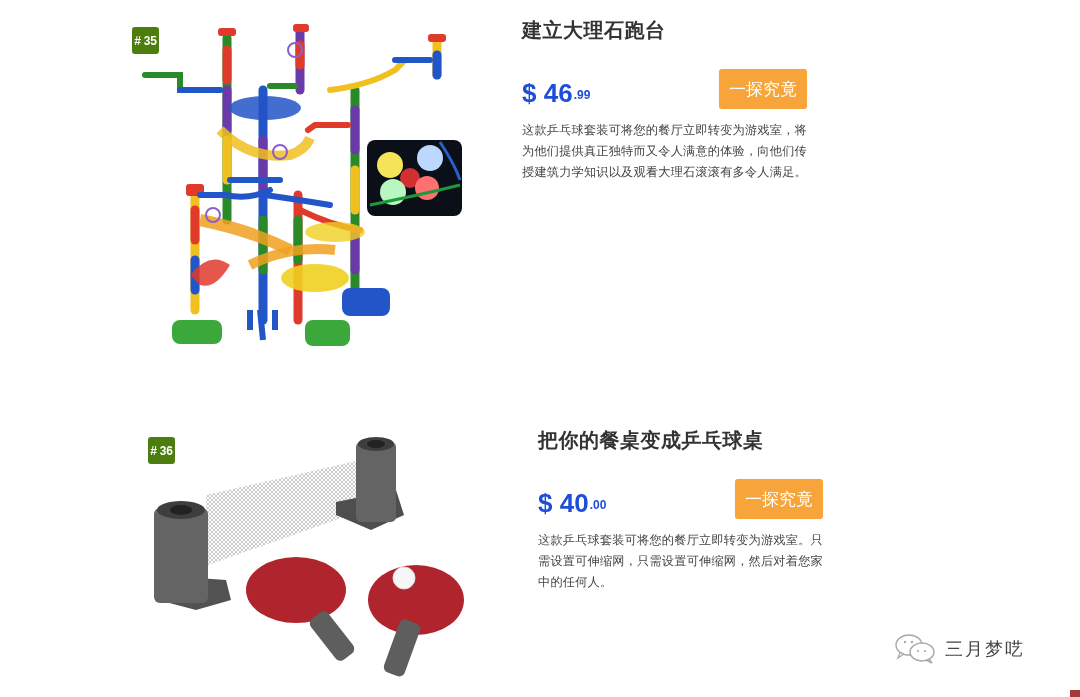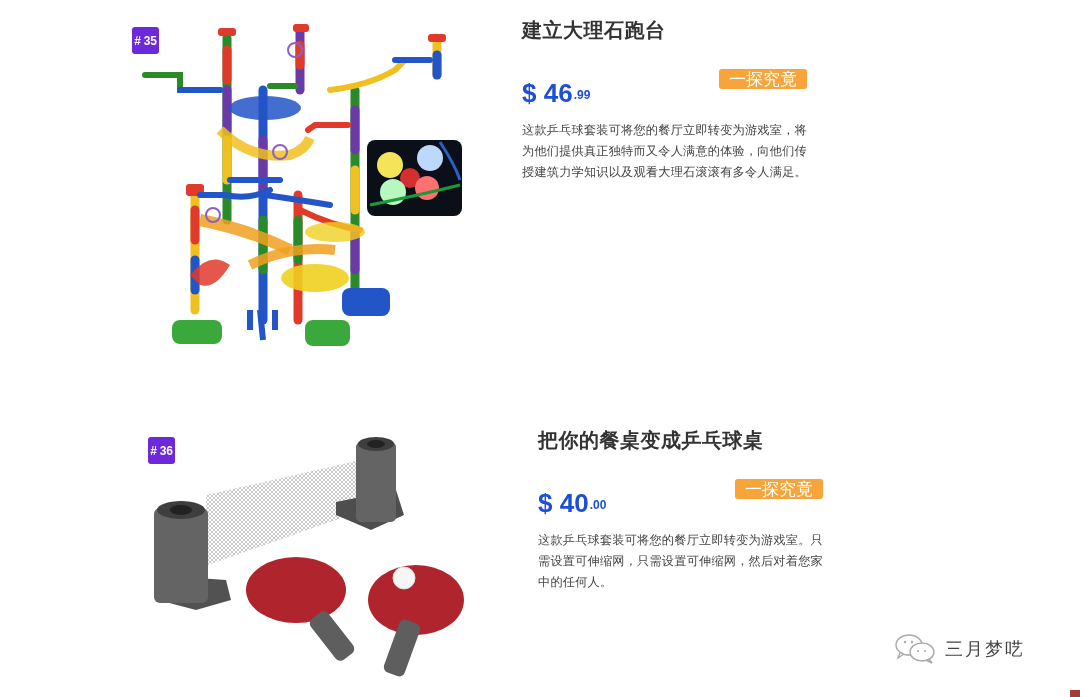--- a/index.html
+++ b/index.html
@@ -9,21 +9,21 @@
     .product { position: absolute; left: 0; width: 1080px; }
     .product.p1 { top: 0; height: 400px; }
     .product.p2 { top: 410px; height: 287px; margin-left: 16px; }
 
     .img-wrap { position: absolute; left: 130px; width: 340px; }
     .p1 .img-wrap { top: 20px; height: 340px; }
     .p2 .img-wrap { top: 20px; height: 260px; }
 
     .rank-badge {
       position: absolute; left: 132px; width: 27px; height: 27px;
-      background: #6d28d9; color: #fff; border-radius: 3px;
+      background: #4d7c0f; color: #fff; border-radius: 3px;
       font-family: "Liberation Sans", sans-serif; font-weight: bold; font-size: 12px;
       display: flex; align-items: center; justify-content: center; z-index: 5;
       letter-spacing: -0.2px;
     }
     .p1 .rank-badge { top: 27px; }
     .p2 .rank-badge { top: 27px; }
 
     .info { position: absolute; left: 522px; width: 290px; }
     .p1 .info { top: 15px; }
     .p2 .info { top: 15px; }
@@ -32,21 +32,21 @@
       font-family: "DejaVu Sans", sans-serif; font-weight: bold; font-size: 20px;
       color: #333; line-height: 30px; height: 30px; white-space: nowrap; letter-spacing: 0.5px;
     }
     .price-row { position: relative; height: 36px; margin-top: 24px; }
     .price {
       font-family: "Liberation Sans", sans-serif; font-weight: bold; font-size: 26px; color: #1d4ed8;
       line-height: 32px; position: absolute; left: 0; top: 8px;
     }
     .price .cents { font-size: 12px; vertical-align: top; position: relative; top: 2px; margin-left: 1px; }
     .cta-button {
-      position: absolute; left: 197px; top: 0; width: 88px; height: 20px;
+      position: absolute; left: 197px; top: 0; width: 88px; height: 40px;
       background: #f7a53a; border-radius: 3px; color: #fff;
       font-family: "DejaVu Sans", sans-serif; font-size: 17px;
       display: flex; align-items: center; justify-content: center; cursor: pointer;
       box-shadow: 0 0 1px rgba(0,0,0,0.1);
     }
     .desc {
       margin-top: 15px; font-size: 12.2px; line-height: 21px; color: #444; width: 290px;
       font-family: "DejaVu Sans", sans-serif; letter-spacing: 0.2px;
     }
 

